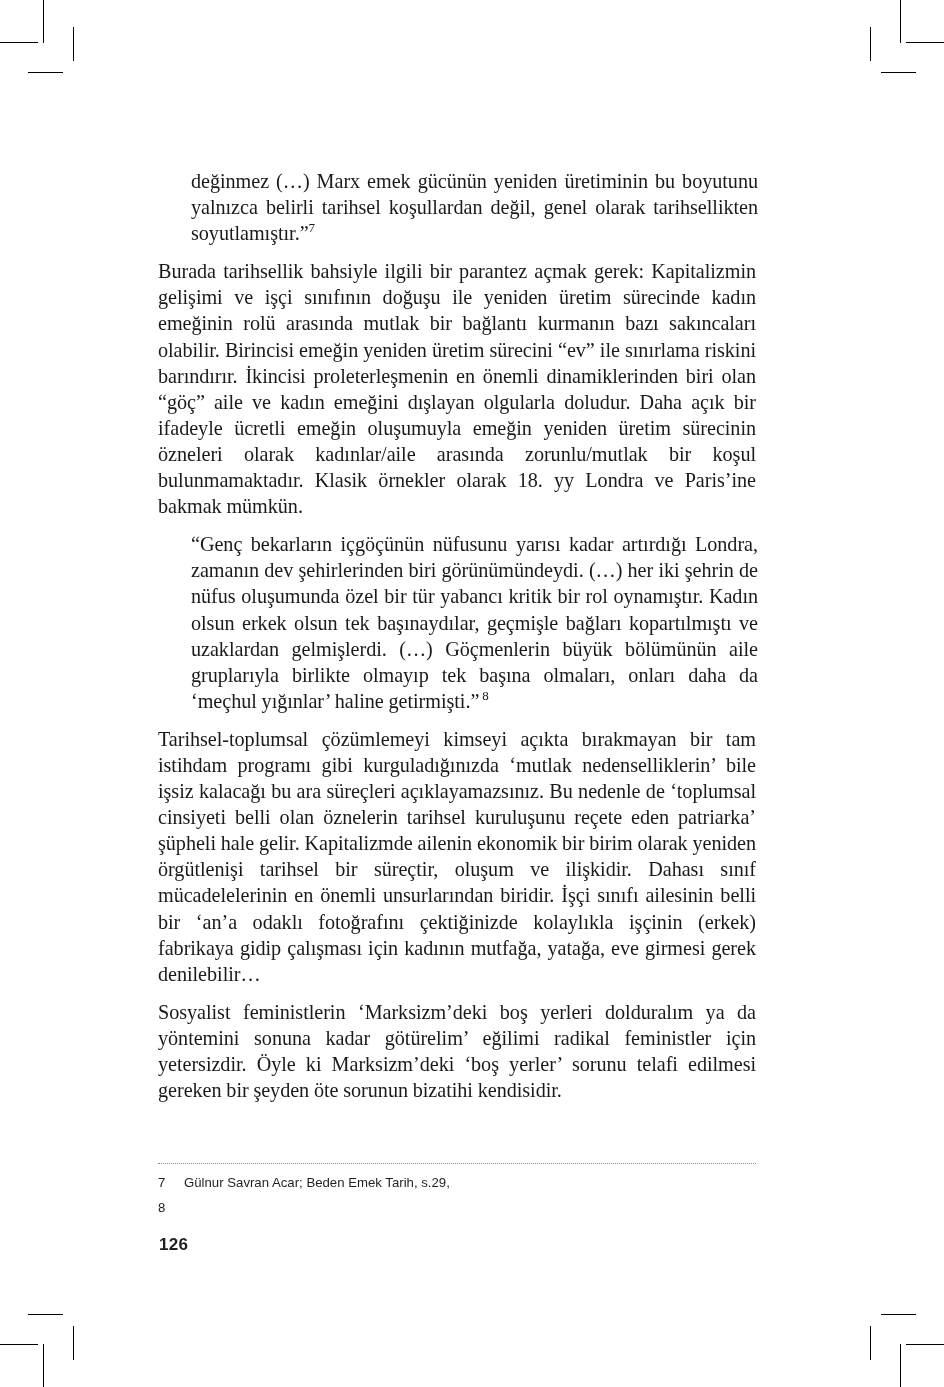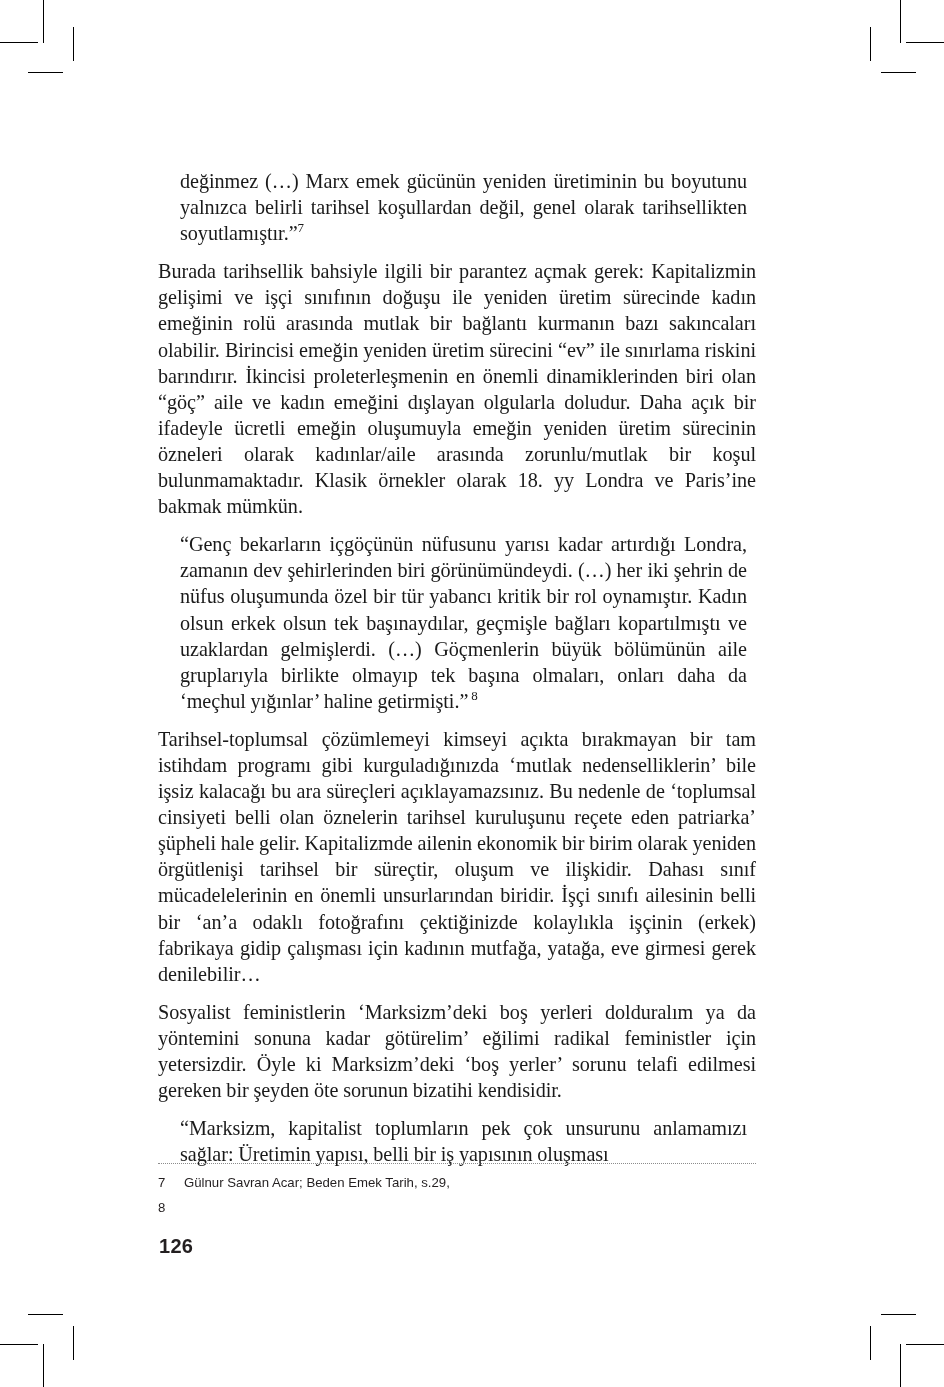--- a/index.html
+++ b/index.html
@@ -47,21 +47,21 @@
     word-spacing: -0.2px;
     -webkit-hyphens: none;
     hyphens: none;
   }
 
   p.body {
     margin-bottom: 12px;
   }
 
   p.quote {
-    margin-left: 22px;
+    margin-left: 33px;
     width: 567px;
     margin-bottom: 12px;
   }
 
   p.tight { margin-bottom: 0; }
 
   sup.fn {
     font-size: 13px;
     vertical-align: super;
     line-height: 0;
@@ -99,21 +99,21 @@
   }
   .fn-text { display: inline-block; text-align: right; }
 
   
   .folio {
     position: absolute;
     left: 159px;
     top: 1235px;
     font-family: "Liberation Sans", sans-serif;
     font-weight: bold;
-    font-size: 20px;
+    font-size: 17px;
     color: #231f20;
     letter-spacing: 0.3px;
   }
 </style>
 </head>
 <body>
 
 <div class="page">
 
   <div id="crop-layer">
@@ -140,21 +140,20 @@
     <p class="quote"><span>değinmez (…) Marx emek gücünün yeniden üretiminin bu boyutunu yalnızca belirli tarihsel koşullardan değil, genel olarak tarihsellikten soyutlamıştır.”</span><sup class="fn">7</sup></p>
 
     <p class="body">Burada tarihsellik bahsiyle ilgili bir parantez açmak gerek: Kapitalizmin gelişimi ve işçi sınıfının doğuşu ile yeniden üretim sürecinde kadın emeğinin rolü arasında mutlak bir bağlantı kurmanın bazı sakıncaları olabilir. Birincisi emeğin yeniden üretim sürecini “ev” ile sınırlama riskini barındırır. İkincisi proleterleşmenin en önemli dinamiklerinden biri olan “göç” aile ve kadın emeğini dışlayan olgularla doludur. Daha açık bir ifadeyle ücretli emeğin oluşumuyla emeğin yeniden üretim sürecinin özneleri olarak kadınlar/aile arasında zorunlu/mutlak bir koşul bulunmamaktadır. Klasik örnekler olarak 18. yy Londra ve Paris’ine bakmak mümkün.</p>
 
     <p class="quote"><span>“Genç bekarların içgöçünün nüfusunu yarısı kadar artırdığı Londra, zamanın dev şehirlerinden biri görünümündeydi. (…) her iki şehrin de nüfus oluşumunda özel bir tür yabancı kritik bir rol oynamıştır. Kadın olsun erkek olsun tek başınaydılar, geçmişle bağları kopartılmıştı ve uzaklardan gelmişlerdi. (…) Göçmenlerin büyük bölümünün aile gruplarıyla birlikte olmayıp tek başına olmaları, onları daha da ‘meçhul yığınlar’ haline getirmişti.”</span><sup class="fn spaced">8</sup></p>
 
     <p class="body">Tarihsel-toplumsal çözümlemeyi kimseyi açıkta bırakmayan bir tam istihdam programı gibi kurguladığınızda ‘mutlak nedenselliklerin’ bile işsiz kalacağı bu ara süreçleri açıklayamazsınız. Bu nedenle de ‘toplumsal cinsiyeti belli olan öznelerin tarihsel kuruluşunu reçete eden patriarka’  şüpheli hale gelir. Kapitalizmde ailenin ekonomik bir birim olarak yeniden örgütlenişi tarihsel bir süreçtir, oluşum ve ilişkidir. Dahası sınıf mücadelelerinin en önemli unsurlarından biridir. İşçi sınıfı ailesinin belli bir ‘an’a odaklı fotoğrafını çektiğinizde kolaylıkla işçinin (erkek) fabrikaya gidip çalışması için kadının mutfağa, yatağa, eve girmesi gerek denilebilir…</p>
 
     <p class="body">Sosyalist feministlerin ‘Marksizm’deki boş yerleri dolduralım ya da yöntemini sonuna kadar götürelim’ eğilimi radikal feministler için yetersizdir. Öyle ki Marksizm’deki ‘boş yerler’ sorunu telafi edilmesi gereken bir şeyden öte sorunun bizatihi kendisidir.</p>
 
-    <p class="quote tight">“Marksizm, kapitalist toplumların pek çok unsurunu anlamamızı sağlar: Üretimin yapısı, belli bir iş yapısının oluşması</p>
 
   </div>
 
   <div class="footnote-rule"></div>
 
   <div class="footnotes">
     <div class="footnote">
       <span class="fn-num">7</span>
       <span class="fn-text">Gülnur Savran Acar; Beden Emek Tarih, s.29,</span>
     </div>

